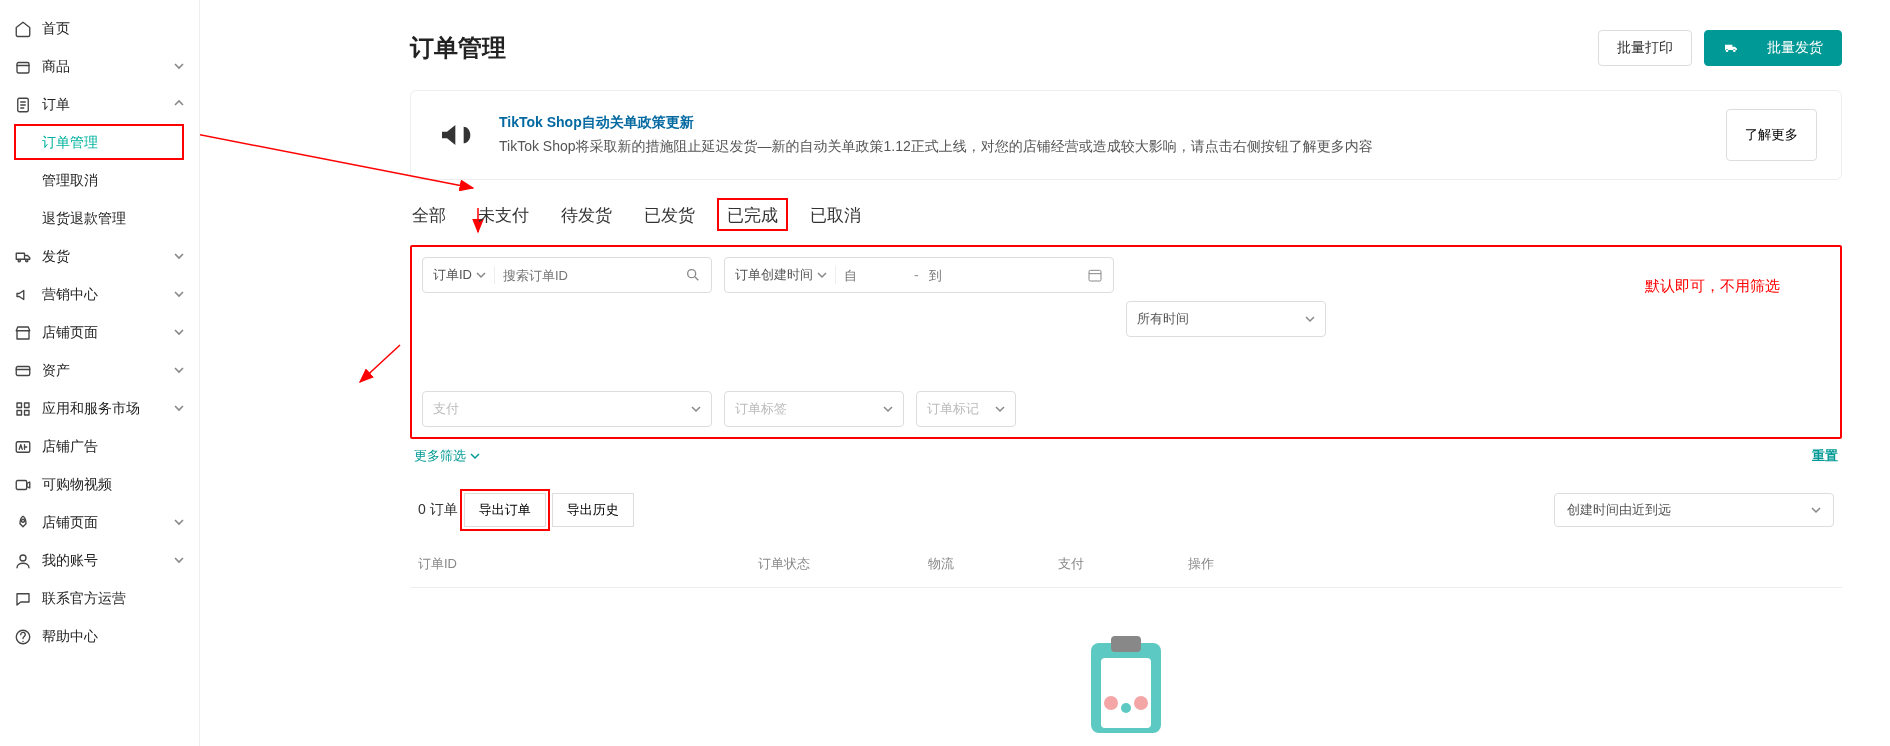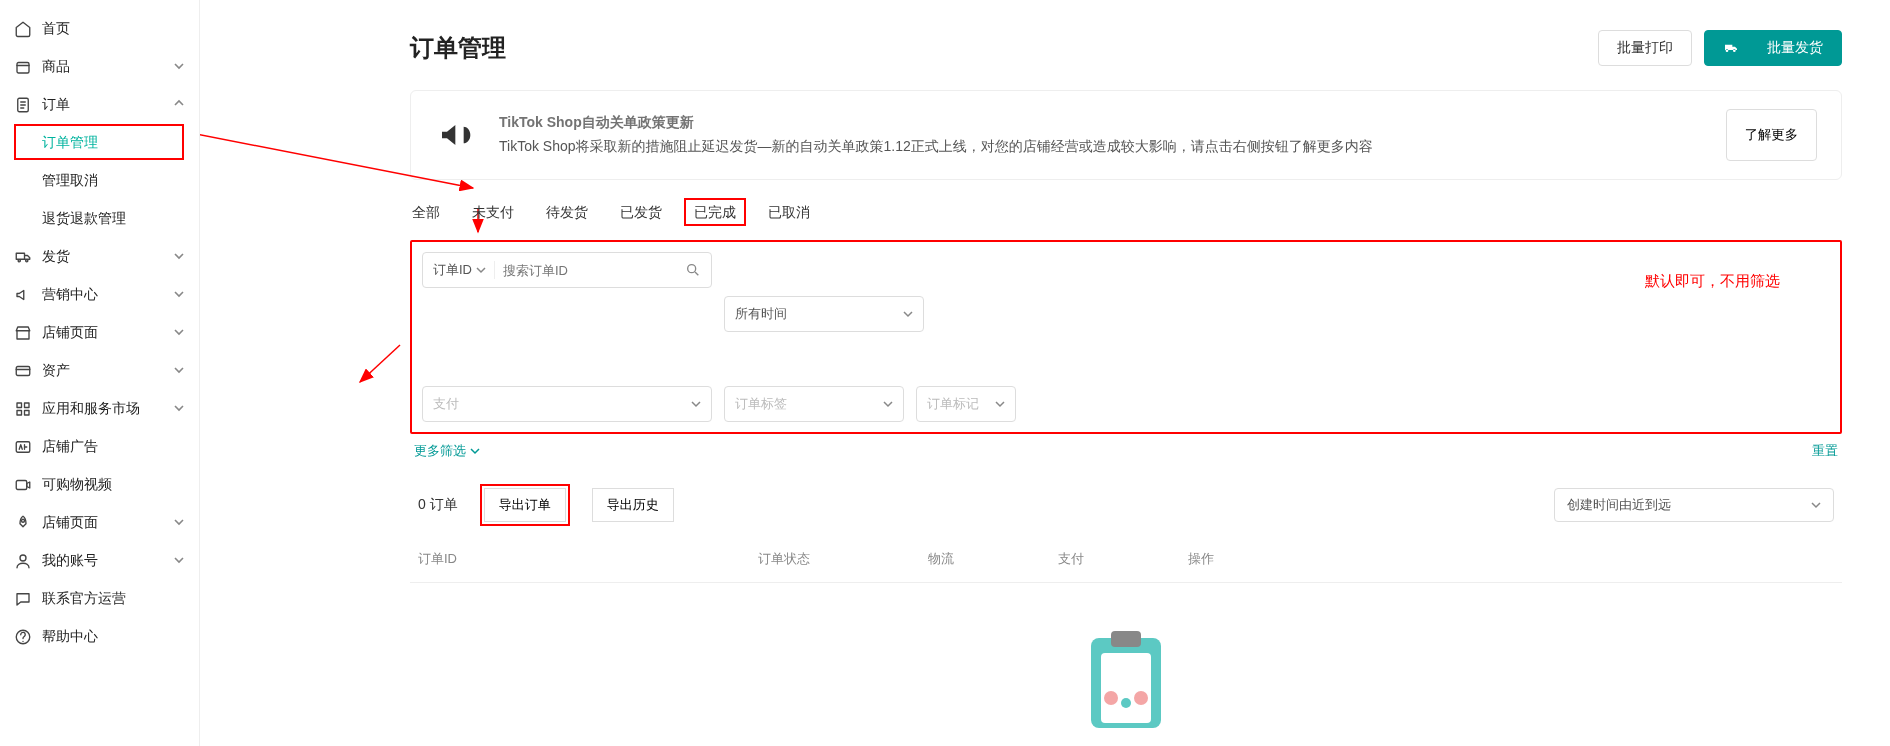--- a/index.html
+++ b/index.html
@@ -23,27 +23,27 @@
 .page-title { font-size: 24px; font-weight: 600; color: #222; }
 .header-actions { display: flex; gap: 12px; }
 .btn { display: inline-flex; align-items: center; gap: 6px; padding: 8px 18px; border-radius: 4px; font-size: 14px; cursor: pointer; border: 1px solid #ddd; background: #fff; color: #333; }
 .btn-primary { background: #009995; color: #fff; border-color: #009995; gap: 28px; }
 .btn-primary svg { fill: #fff; }
 
 
 .notice { display: flex; align-items: center; gap: 20px; padding: 18px 24px; border: 1px solid #eee; border-radius: 6px; margin-bottom: 24px; }
 .notice-icon { width: 44px; height: 44px; display: flex; align-items: center; justify-content: center; flex-shrink: 0; }
 .notice-body { flex: 1; }
-.notice-title { font-weight: 600; margin-bottom: 4px; color: #737373; }
+.notice-title { font-weight: 600; margin-bottom: 4px; color: #0369a1; }
 .notice-text { color: #555; line-height: 1.5; }
 .notice-btn { padding: 16px 18px; border: 1px solid #ddd; border-radius: 4px; background: #fff; cursor: pointer; }
 
 
 .tabs { display: flex; gap: 28px; margin-bottom: 18px; align-items: center; position: relative; }
-.tab { padding: 6px 2px; cursor: pointer; font-size: 14px; color: #333; }
+.tab { padding: 6px 2px; cursor: pointer; font-size: 17px; color: #333; }
 
 
 .filter-box { border: 2px solid red; padding: 10px; border-radius: 2px; position: relative; }
 .filter-row { display: flex; gap: 12px; margin-bottom: 10px; }
 .filter-row:last-child { margin-bottom: 0; }
 .fld { display: flex; align-items: center; border: 1px solid #ddd; border-radius: 4px; background: #fff; height: 36px; padding: 0 10px; }
 .fld-search { flex: 0 0 290px; }
 .fld-search .type { font-size: 13px; color: #555; border-right: 1px solid #eee; padding-right: 8px; margin-right: 8px; display: flex; align-items: center; gap: 4px; }
 .fld-search input { border: none; outline: none; flex: 1; font-size: 13px; }
 .fld-search .srch { width: 16px; height: 16px; }
@@ -56,24 +56,24 @@
 .fld-sel .stxt { font-size: 13px; color: #555; }
 .fld-sel.ph .stxt { color: #bbb; }
 .w200 { flex: 0 0 200px; }
 .w290 { flex: 0 0 290px; }
 .w180 { flex: 0 0 180px; }
 .w100 { flex: 0 0 100px; }
 .red-annot { position: absolute; color: red; font-size: 15px; }
 
 .filter-bottom { display: flex; justify-content: space-between; margin-top: 8px; padding: 0 4px; }
 .more-filter { color: #009995; font-size: 13px; cursor: pointer; display: flex; align-items: center; gap: 4px; }
-.reset { color: #009995; font-size: 13px; cursor: pointer; }
-
-
-.result-bar { display: flex; align-items: center; gap: 26px; padding: 14px 8px; margin-top: 14px; position: relative; }
+.reset { color: #009995; font-size: 13px; cursor: pointer; font-weight: bold; }
+
+
+.result-bar { display: flex; align-items: center; gap: 6px; padding: 14px 8px; margin-top: 14px; position: relative; }
 .count { font-size: 14px; color: #333; }
 .small-btn { padding: 7px 14px; border: 1px solid #ddd; border-radius: 0; background: #fff; font-size: 13px; cursor: pointer; }
 .sort-sel { margin-left: auto; display: flex; align-items: center; justify-content: space-between; border: 1px solid #ddd; border-radius: 4px; height: 34px; padding: 0 12px; width: 280px; font-size: 13px; color: #555; }
 
 
 .tbl-head { display: flex; padding: 14px 8px; font-size: 13px; color: #888; border-bottom: 1px solid #eee; }
 .th { }
 .th1 { flex: 0 0 340px; }
 .th2 { flex: 0 0 170px; }
 .th3 { flex: 0 0 130px; }
@@ -340,20 +340,35 @@
           <span class="type">
             <span>订单ID</span>
             <svg width="10" height="10" viewBox="0 0 10 10">
                 <path d="M1 3l4 4 4-4" stroke="#888" fill="none" stroke-width="1.5"></path>
               </svg>
           </span>
           <input placeholder="搜索订单ID" style="">
           <svg class="srch" viewBox="0 0 24 24">
               <circle cx="10" cy="10" r="6" stroke="#888" fill="none" stroke-width="2"></circle>
               <line x1="15" y1="15" x2="20" y2="20" stroke="#888" stroke-width="2"></line>
+            </svg>
+        </div>
+        <div class="fld fld-date">
+          <span class="dlabel">
+              <span>订单创建时间</span>
+            <svg width="10" height="10" viewBox="0 0 10 10">
+                <path d="M1 3l4 4 4-4" stroke="#888" fill="none" stroke-width="1.5"></path>
+              </svg>
+          </span>
+          <input placeholder="自" style="">
+          <span class="sep">-</span>
+          <input placeholder="到" style="">
+          <svg class="cal" width="16" height="16" viewBox="0 0 24 24">
+              <rect x="3" y="5" width="18" height="16" rx="2" stroke="#888" fill="none" stroke-width="1.5"></rect>
+              <line x1="3" y1="10" x2="21" y2="10" stroke="#888" stroke-width="1.5"></line>
             </svg>
         </div>
         <div class="fld fld-sel w200">
           <span class="stxt">所有时间</span>
           <svg width="10" height="10" viewBox="0 0 10 10">
               <path d="M1 3l4 4 4-4" stroke="#888" fill="none" stroke-width="1.5"></path>
             </svg>
         </div>
       </div>
       <div class="filter-row">

